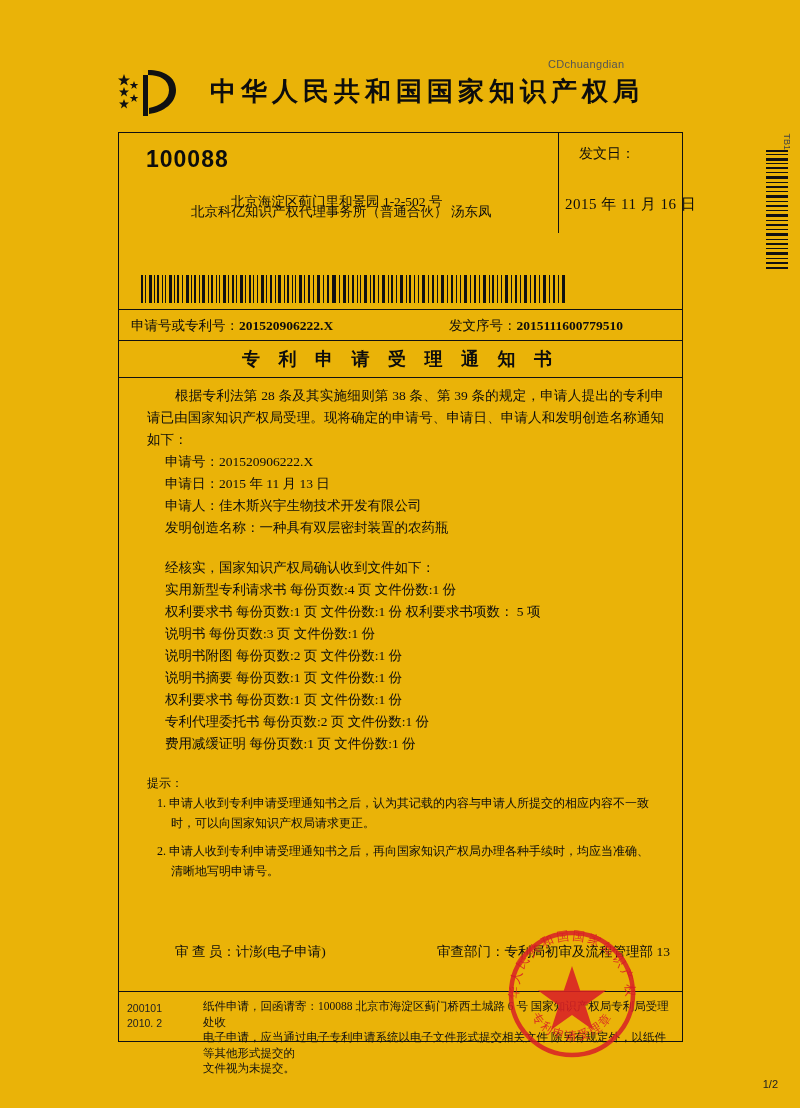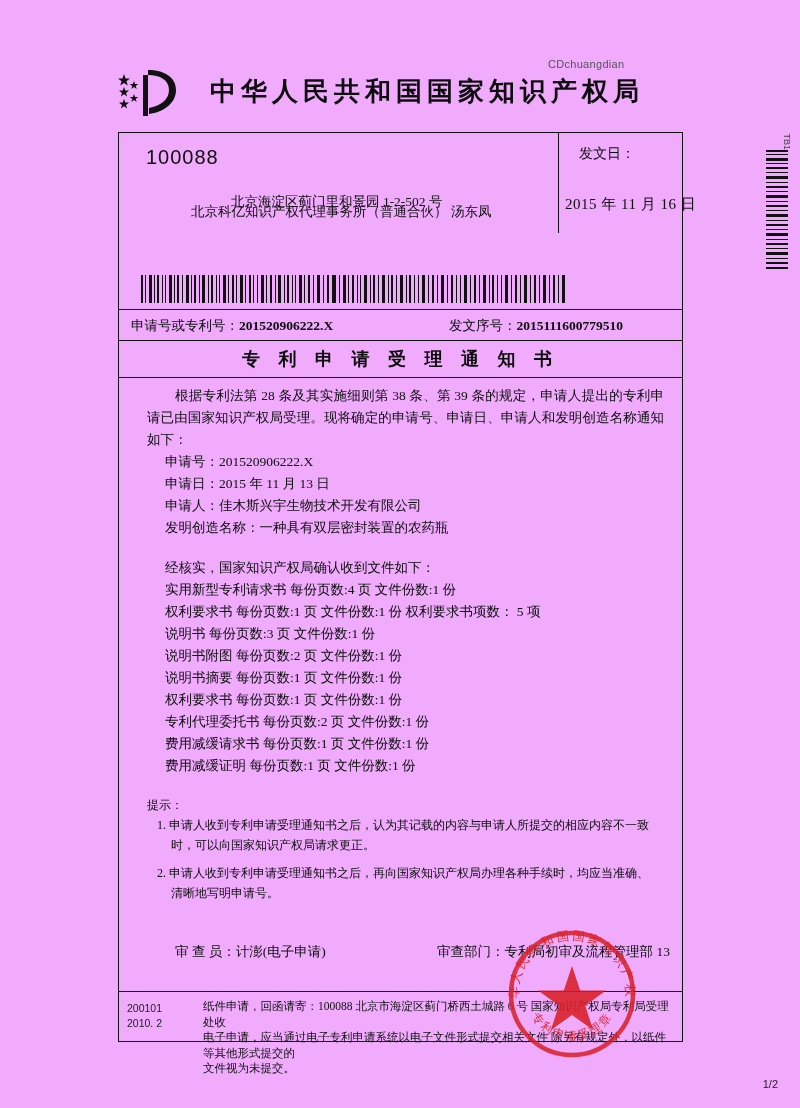--- a/index.html
+++ b/index.html
@@ -13,21 +13,21 @@
     font-family: "Liberation Serif", "DejaVu Serif", serif;
     color: #0d0d0d;
     position: relative;
     overflow: hidden;
   }
   .page {
     position: absolute;
     top: 0; left: 0;
     width: 800px;
     height: 1108px;
-    background: #f0abfc;
+    background: #eab308;
   }
 
   
   .watermark {
     position: absolute;
     top: 58px;
     left: 548px;
     font-family: "Liberation Sans", sans-serif;
     font-size: 11px;
     color: #555;
@@ -76,22 +76,22 @@
     width: 440px;
     height: 100px;
     border-right: 1px solid #111;
     box-sizing: border-box;
   }
   .postcode {
     position: absolute;
     left: 27px;
     top: 13px;
     font-family: "Liberation Sans", sans-serif;
-    font-size: 20px;
-    font-weight: normal;
+    font-size: 23px;
+    font-weight: bold;
     letter-spacing: 1px;
   }
   .addr-line1 {
     position: absolute;
     left: 112px;
     top: 48px;
     font-size: 13.5px;
     white-space: nowrap;
     margin-top: 12px;
   }
@@ -503,21 +503,20 @@
       <div class="gap-lg"></div>
 
       <div class="kv">经核实，国家知识产权局确认收到文件如下：</div>
       <div class="kv">实用新型专利请求书  每份页数:4 页  文件份数:1 份</div>
       <div class="kv">权利要求书  每份页数:1 页  文件份数:1 份  权利要求书项数：  5 项</div>
       <div class="kv">说明书  每份页数:3 页  文件份数:1 份</div>
       <div class="kv">说明书附图  每份页数:2 页  文件份数:1 份</div>
       <div class="kv">说明书摘要  每份页数:1 页  文件份数:1 份</div>
       <div class="kv">权利要求书  每份页数:1 页  文件份数:1 份</div>
       <div class="kv">专利代理委托书  每份页数:2 页  文件份数:1 份</div>
-      <div class="kv">费用减缓请求书  每份页数:1 页  文件份数:1 份</div>
       <div class="kv">费用减缓证明  每份页数:1 页  文件份数:1 份</div>
 
       <div class="gap-lg"></div>
 
       <div class="hint-label">提示：</div>
       <div class="hint-item">1. 申请人收到专利申请受理通知书之后，认为其记载的内容与申请人所提交的相应内容不一致时，可以向国家知识产权局请求更正。</div>
       <div class="gap-sm"></div>
       <div class="hint-item">2. 申请人收到专利申请受理通知书之后，再向国家知识产权局办理各种手续时，均应当准确、清晰地写明申请号。</div>
     </div>
 

